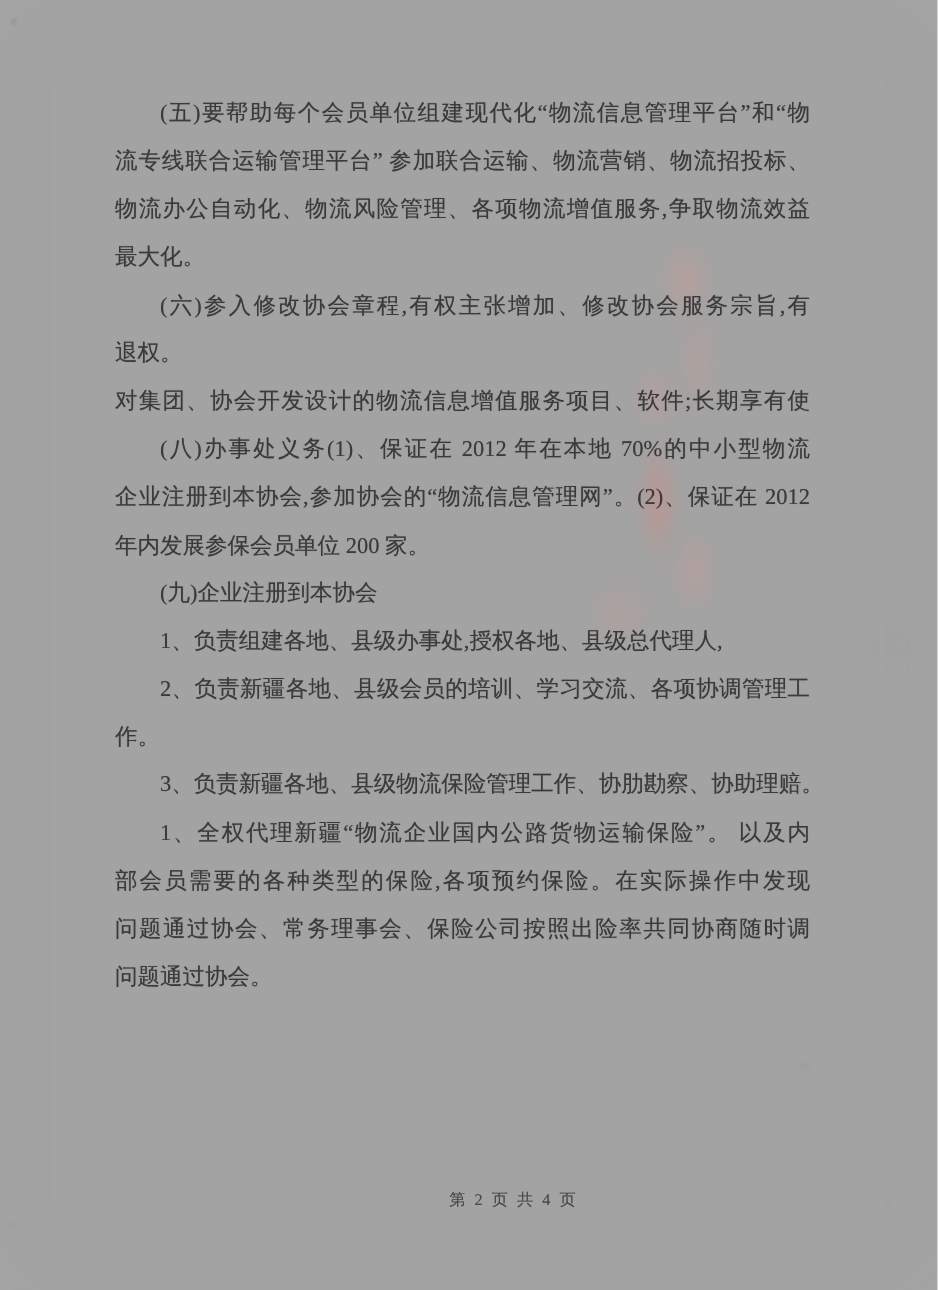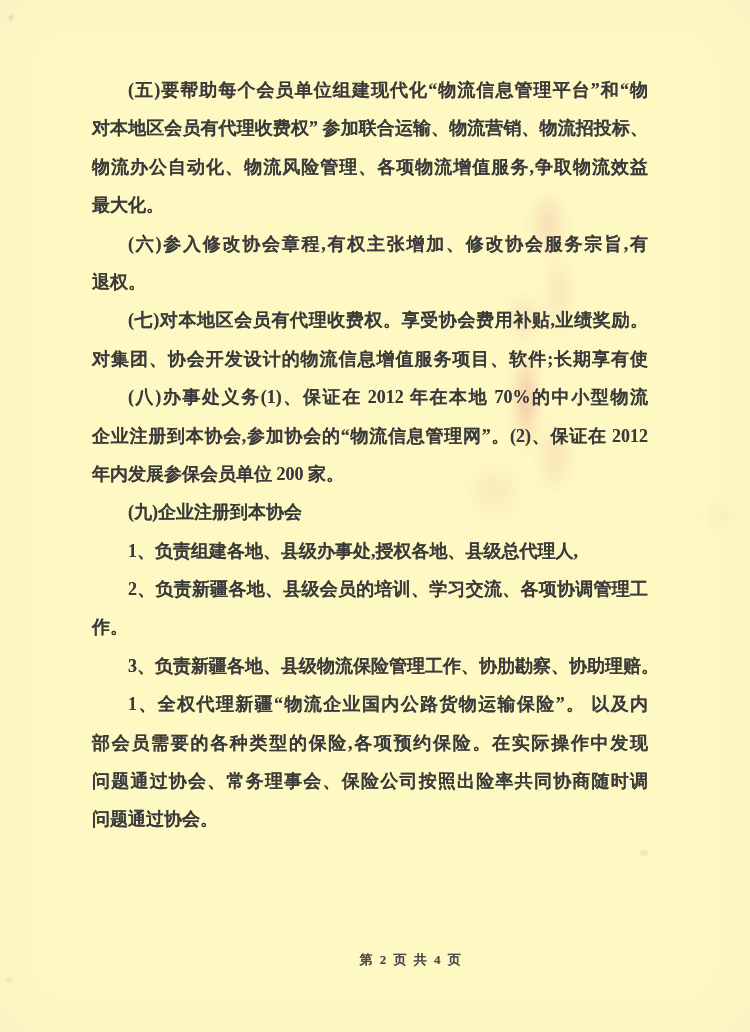--- a/index.html
+++ b/index.html
@@ -5,24 +5,23 @@
 <style>
   html, body {
     margin: 0;
     padding: 0;
     background: #ffffff;
   }
   .page {
     position: relative;
     width: 750px;
     height: 1032px;
-    background: #fef9c3;
+    background: #a3a3a3;
     overflow: hidden;
     font-family: "Liberation Serif", "DejaVu Serif", serif;
-    font-weight: bold;
   }
   
   .page::after {
     content: "";
     position: absolute;
     inset: 0;
     pointer-events: none;
     box-shadow: inset 0 0 60px rgba(180,180,175,0.10);
   }
   #doc-body {
@@ -93,30 +92,29 @@
   <div class="smudge sm5"></div>
   <div class="smudge sm6"></div>
   <div class="smudge sm7"></div>
   <div class="speck sp1"></div>
   <div class="speck sp2"></div>
   <div class="speck sp3"></div>
 
   <div id="doc-body" style="color: rgb(58, 58, 58);">
       <div class="paragraph">
         <div class="line first fill">(五)要帮助每个会员单位组建现代化“物流信息管理平台”和“物</div>
-        <div class="line fill">对本地区会员有代理收费权” 参加联合运输、物流营销、物流招投标、</div>
+        <div class="line fill">流专线联合运输管理平台” 参加联合运输、物流营销、物流招投标、</div>
         <div class="line fill">物流办公自动化、物流风险管理、各项物流增值服务,争取物流效益</div>
         <div class="line">最大化。</div>
       </div>
       <div class="paragraph">
         <div class="line first fill">(六)参入修改协会章程,有权主张增加、修改协会服务宗旨,有</div>
         <div class="line">退权。</div>
       </div>
       <div class="paragraph">
-        <div class="line first fill">(七)对本地区会员有代理收费权。享受协会费用补贴,业绩奖励。</div>
         <div class="line fill">对集团、协会开发设计的物流信息增值服务项目、软件;长期享有使</div>
       </div>
       <div class="paragraph">
         <div class="line first fill">(八)办事处义务(1)、保证在 2012 年在本地 70%的中小型物流</div>
         <div class="line fill">企业注册到本协会,参加协会的“物流信息管理网”。(2)、保证在 2012</div>
         <div class="line">年内发展参保会员单位 200 家。</div>
       </div>
       <div class="paragraph">
         <div class="line first">(九)企业注册到本协会</div>
       </div>

